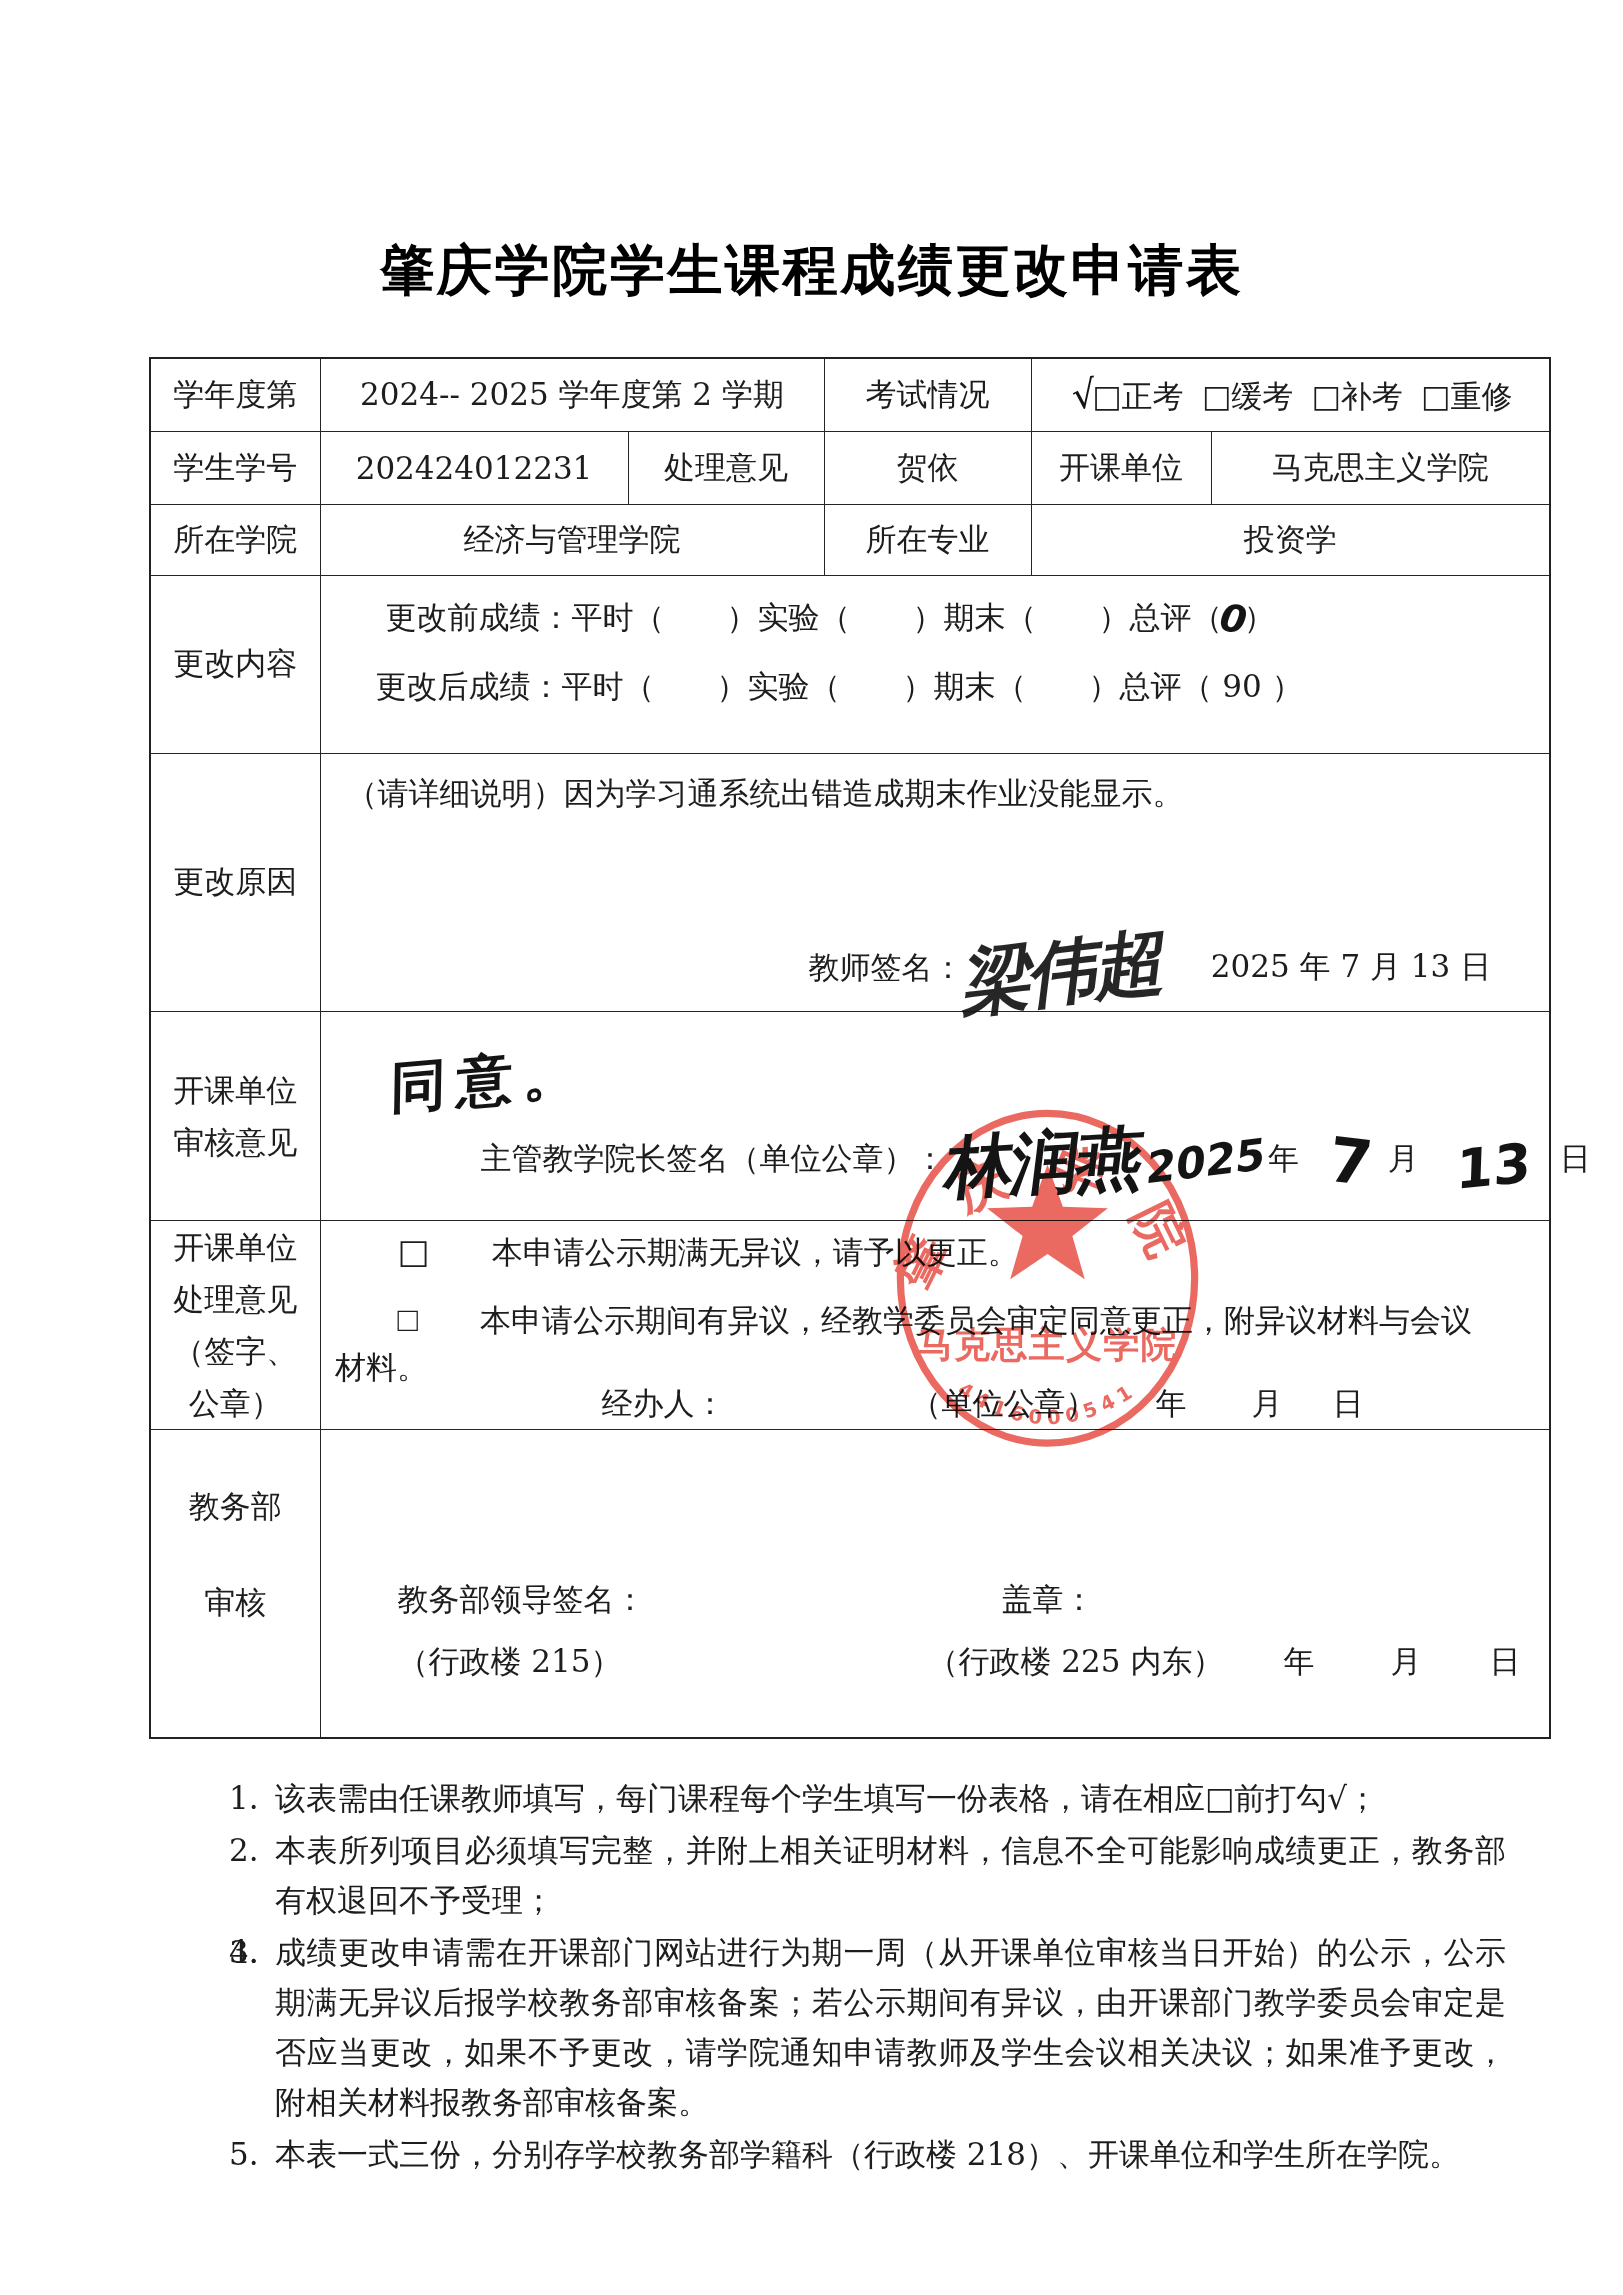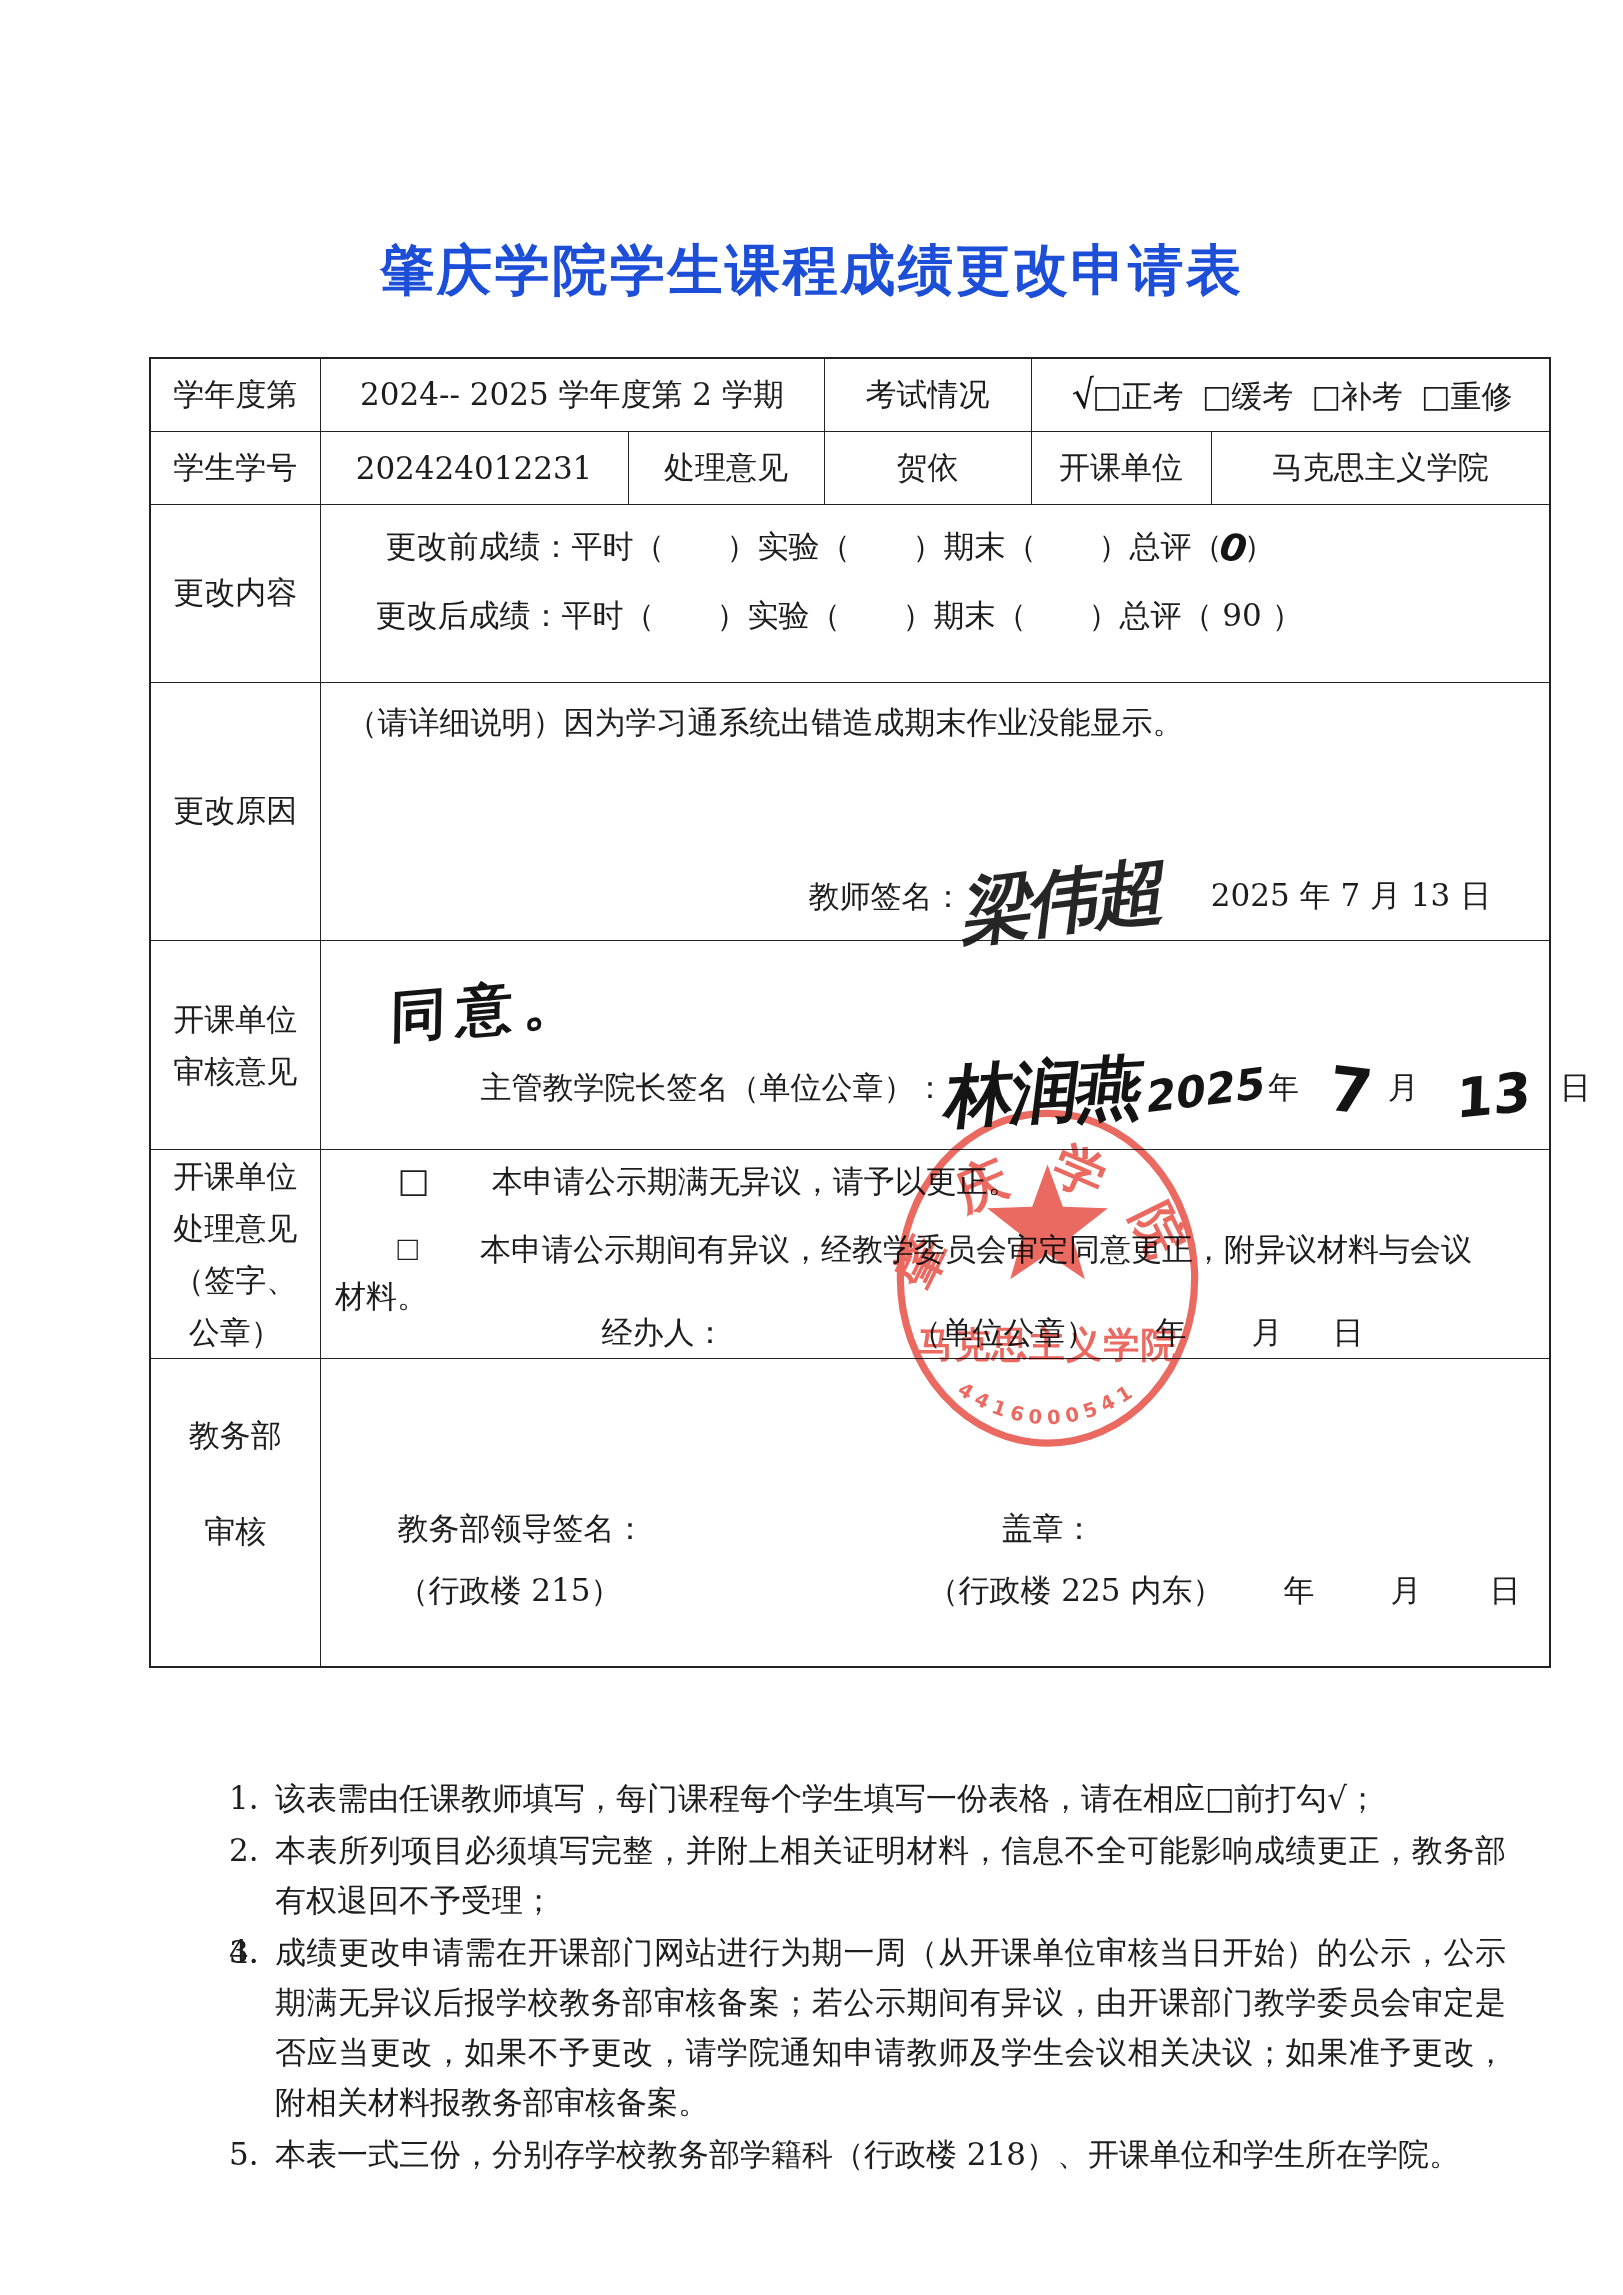--- a/index.html
+++ b/index.html
@@ -5,21 +5,21 @@
   html,body{margin:0;padding:0;}
   body{
     width:1623px;height:2295px;position:relative;background:#f4f4f2;
     font-family:"DejaVu Serif","Liberation Serif",serif;color:#1d1d1d;
     -webkit-font-smoothing:antialiased;
   }
   .sheet{position:absolute;inset:0;background:#ffffff;overflow:hidden;}
 
   .title{
     position:absolute;top:234px;left:0;width:100%;margin:0;
-    text-align:center;font-size:55px;font-weight:700;letter-spacing:2.6px;color:#1d4ed8;
+    text-align:center;font-size:55px;font-weight:700;letter-spacing:2.6px;color:#000000;
   }
 
   table.form{
     position:absolute;left:149px;top:357px;width:1401px;
     border-collapse:collapse;table-layout:fixed;
     border:2.6px solid #222;
   }
   table.form td{
     border:1.6px solid #242424;
     font-size:31px;text-align:center;vertical-align:middle;
@@ -92,20 +92,26 @@
 
     <tr style="height:73px">
       <td>学生学号</td>
       <td>202424012231</td>
       <td>处理意见</td>
       <td>贺依</td>
       <td>开课单位</td>
       <td>马克思主义学院</td>
     </tr>
 
+    <tr style="height:71px">
+      <td>所在学院</td>
+      <td colspan="2">经济与管理学院</td>
+      <td>所在专业</td>
+      <td colspan="2">投资学</td>
+    </tr>
 
     <tr style="height:178px">
       <td>更改内容</td>
       <td colspan="5" class="rel">
         <div class="abs" style="left:65px;top:21px;">
           <span>更改前成绩：平时（　　）实验（　　）期末（　　）总评（</span><span class="hw hw-zero">0</span><span>）</span>
         </div>
         <div class="abs" style="left:55px;top:90px;">更改后成绩：平时（　　）实验（　　）期末（　　）总评（ 90 ）</div>
       </td>
     </tr>

